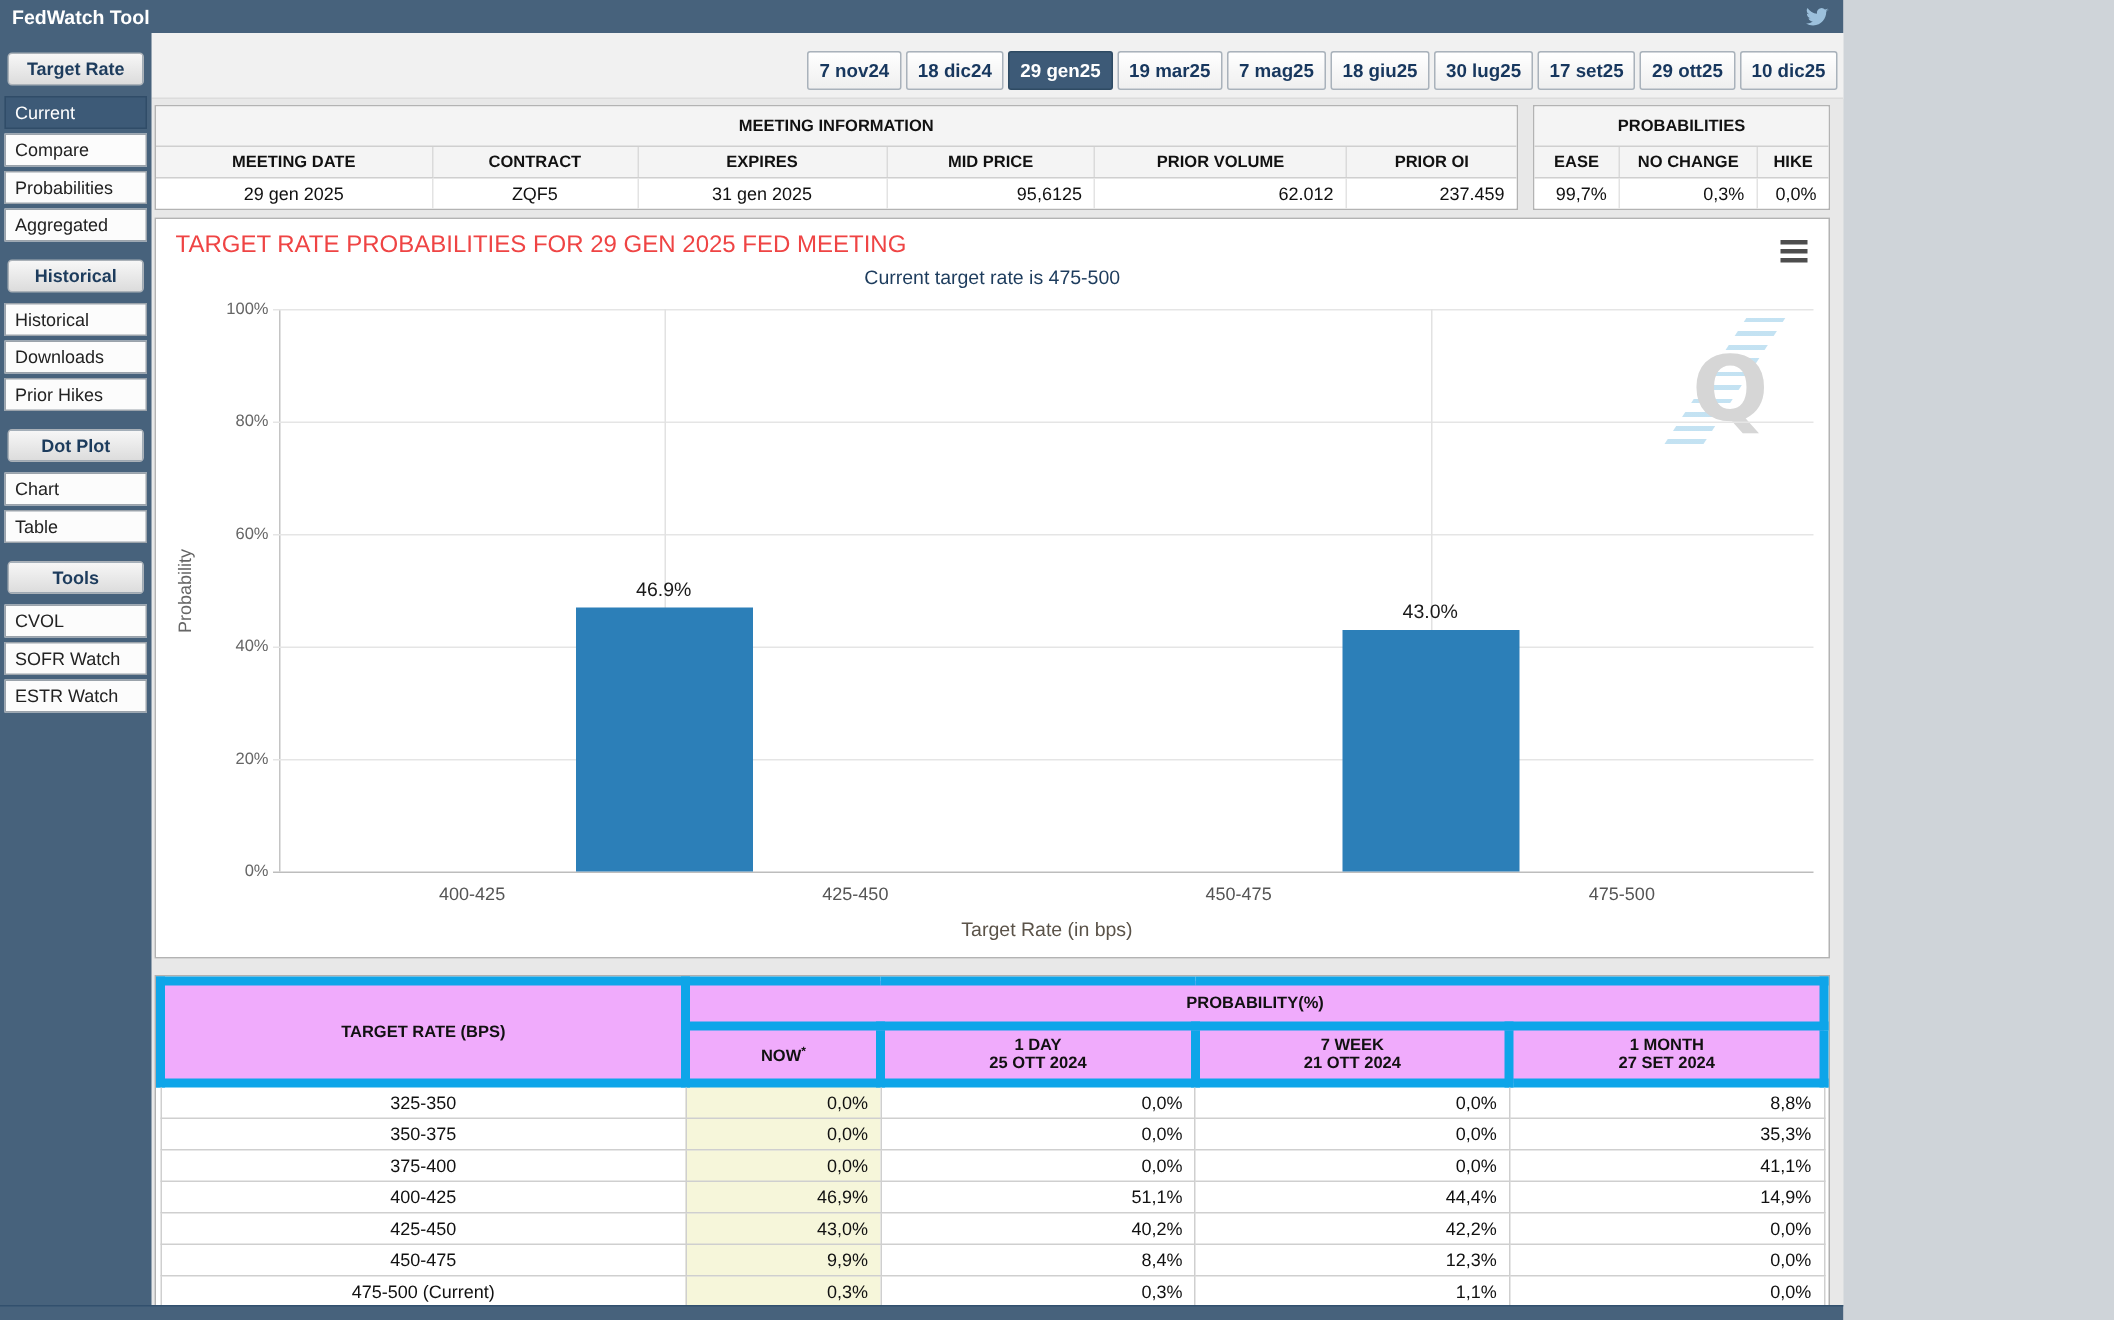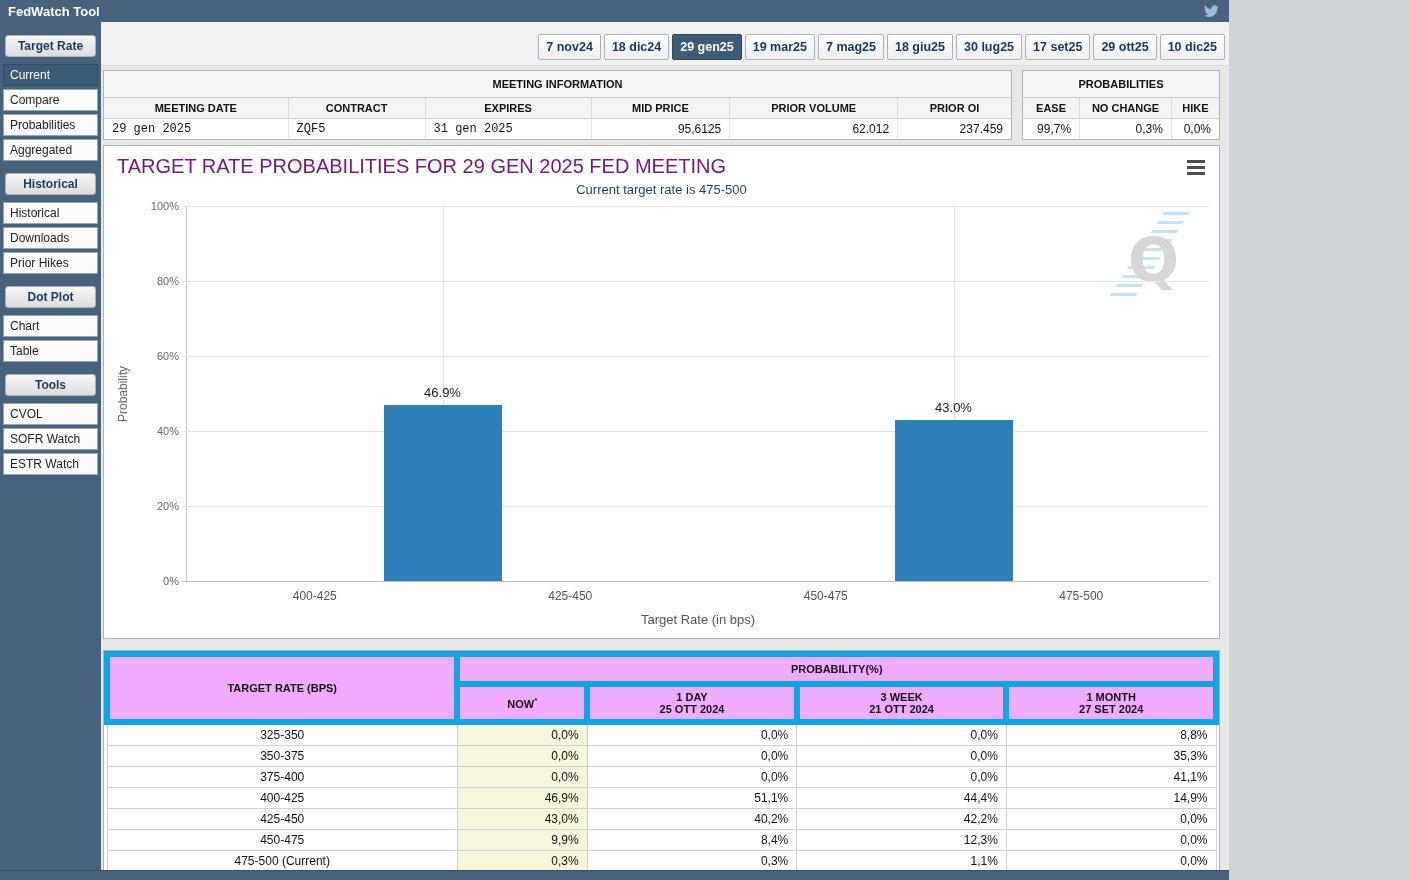--- a/index.html
+++ b/index.html
@@ -43,26 +43,26 @@
     background:#f4f4f4; border-bottom:1px solid #cfcfcf; text-align:center;
     font-size:11px; font-weight:bold; color:#111; padding:7px 0;
   }
   table.info { width:100%; border-collapse:collapse; table-layout:fixed; }
   table.info th {
     background:#f4f4f4; font-size:11px; font-weight:bold; color:#111;
     border-bottom:1px solid #cfcfcf; border-left:1px solid #dadada; padding:4px 4px;
   }
   table.info th:first-child, table.info td:first-child { border-left:none; }
   table.info td { font-size:12px; color:#111; padding:3px 8px; border-left:1px solid #e3e3e3; background:#fff; }
-  .mi-panel td:nth-child(-n+3) { text-align:left;font-family:Liberation Mono, monospace; }
+  .mi-panel td:nth-child(-n+3) { text-align:center; }
   .mi-panel td:nth-child(n+4) { text-align:right; }
   .ps-panel td { text-align:right; }
   
   .chart-panel { position:relative; background:#fff; border:1px solid #b3b3b3; height:494px; margin-bottom:11px; }
-  .chart-title { color:#701a75; font-size:20px; padding:9px 0 0 13px; }
+  .chart-title { color:#ef4444; font-size:16px; padding:9px 0 0 13px; }
   .chart-subtitle { color:#1d3c5d; font-size:13px; text-align:center; margin-top:4px; }
   .menu-icon { position:absolute; top:14px; right:14px; width:18px; cursor:pointer; }
   .menu-icon span { display:block; height:3px; background:#4d4d4d; margin-bottom:3px; }
   .plot { position:absolute; left:82px; right:10px; top:60px; height:375px; border-left:1px solid #c4c4c4; }
   .grid { position:absolute; left:-5px; right:0; height:1px; background:#e5e5e5; z-index:0; }
   .grid.zero { background:#bdbdbd; }
   .ytick { position:absolute; right:calc(100% + 8px); transform:translateY(-50%); color:#666; font-size:11px; white-space:nowrap; }
   .ytitle { position:absolute; left:-92px; top:50%; transform:translateY(-50%) rotate(-90deg); color:#666; font-size:12px; white-space:nowrap; }
   .cats { position:absolute; top:0; left:0; right:0; bottom:0; display:flex; }
   .cat { flex:1; position:relative; }
@@ -272,21 +272,21 @@
             </tr>
             <tr class="sub">
                 <th>
                   <div>NOW<sup>*</sup></div>
                 </th>
                 <th>
                   <div>1 DAY</div>
                   <div class="sub2">25 OTT 2024</div>
                 </th>
                 <th>
-                  <div>3 WEEK</div>
+                  <div>7 WEEK</div>
                   <div class="sub2">21 OTT 2024</div>
                 </th>
                 <th>
                   <div>1 MONTH</div>
                   <div class="sub2">27 SET 2024</div>
                 </th>
               </tr>
           </thead>
           <tbody>
               <tr>

